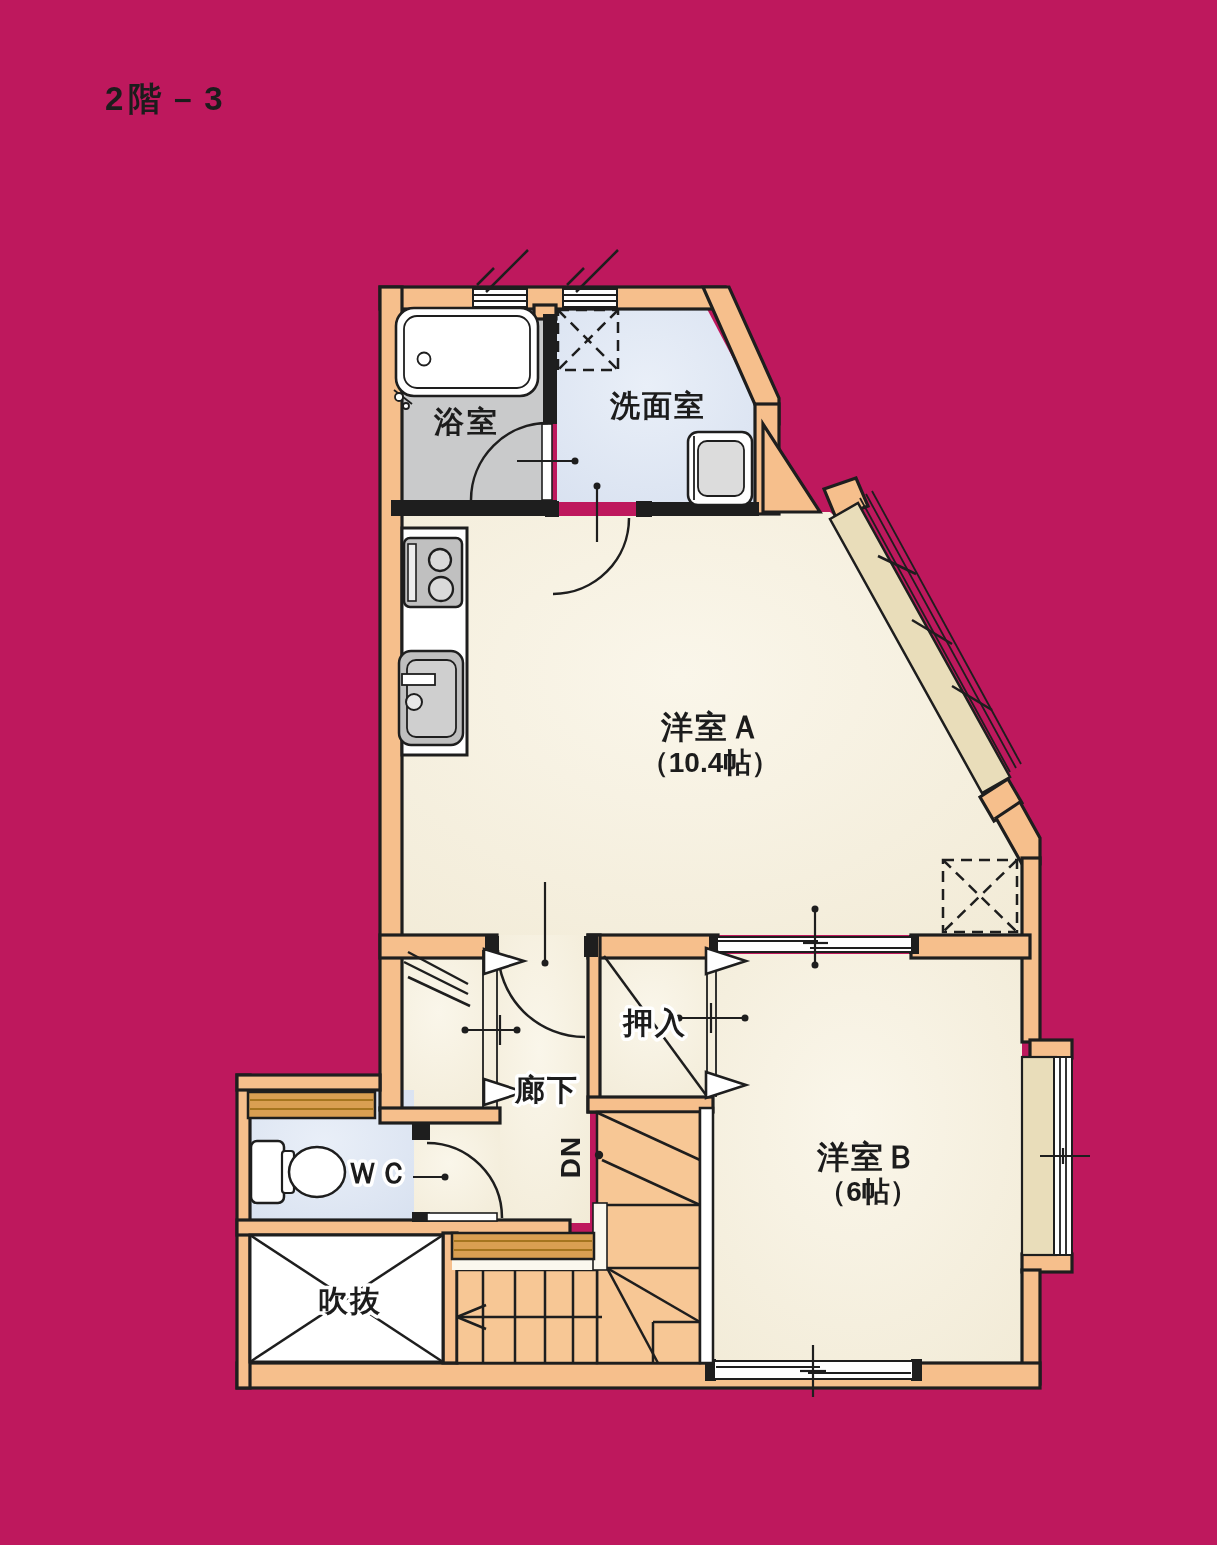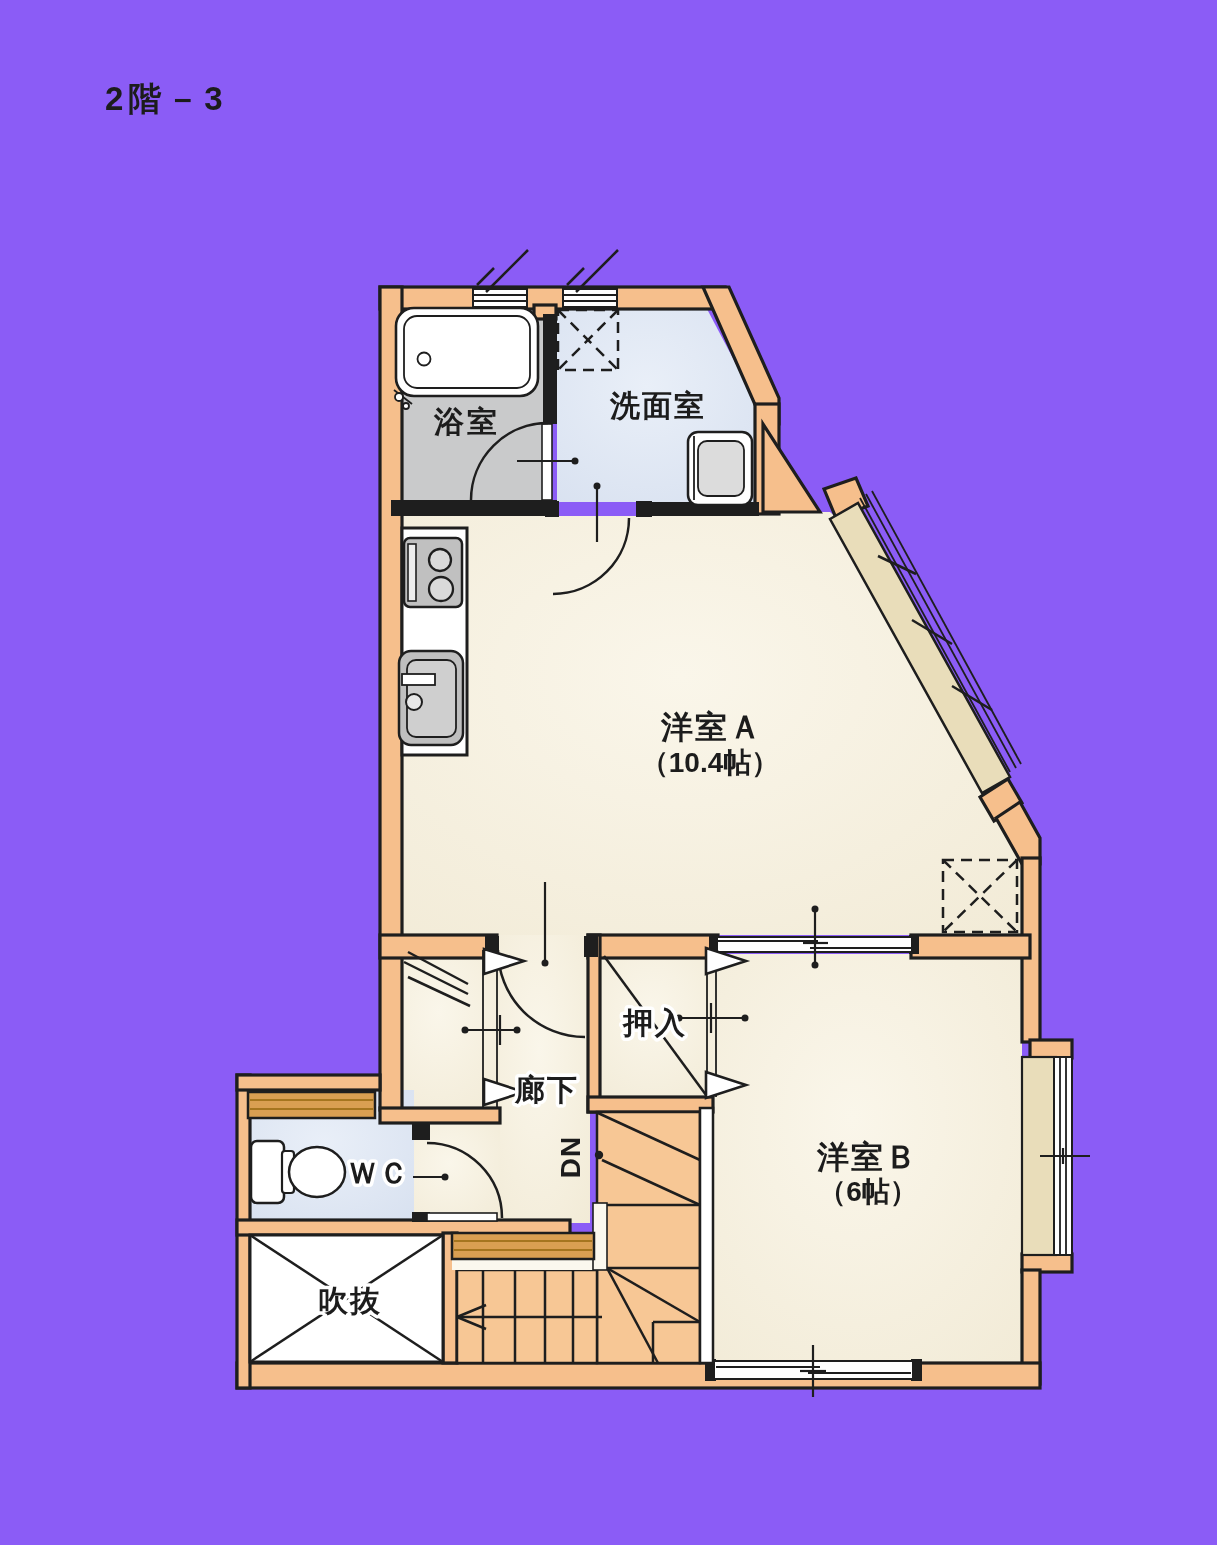--- a/index.html
+++ b/index.html
@@ -1,16 +1,16 @@
 <!DOCTYPE html>
 <html><head>
 <meta charset="utf-8">
 <style>
   html,body{margin:0;padding:0;background:#ffffff;}
-  .canvas{position:relative;width:1217px;height:1545px;background:#8b5cf6;overflow:hidden;text-align:right;}
+  .canvas{position:relative;width:1217px;height:1545px;background:#be185d;overflow:hidden;text-align:right;}
   svg{position:absolute;left:0;top:0;}
   .jp{font-family:"Liberation Sans",sans-serif;fill:#1c1c1c;font-weight:600;}
   .halo{paint-order:stroke;stroke:#ffffff;stroke-width:7px;stroke-linejoin:round;}
   .wall{fill:#F6BF8C;stroke:#1e1e1e;stroke-width:3.2;}
   .dwall{fill:#1e1e1e;stroke:none;}
   .ln{stroke:#1e1e1e;stroke-width:2.5;fill:none;}
   .thin{stroke:#1e1e1e;stroke-width:1.8;fill:none;}
   .dash{stroke:#1e1e1e;stroke-width:2.5;fill:none;stroke-dasharray:11 7;}
   .fixt{fill:#ffffff;stroke:#1e1e1e;stroke-width:2.6;}
 </style>

